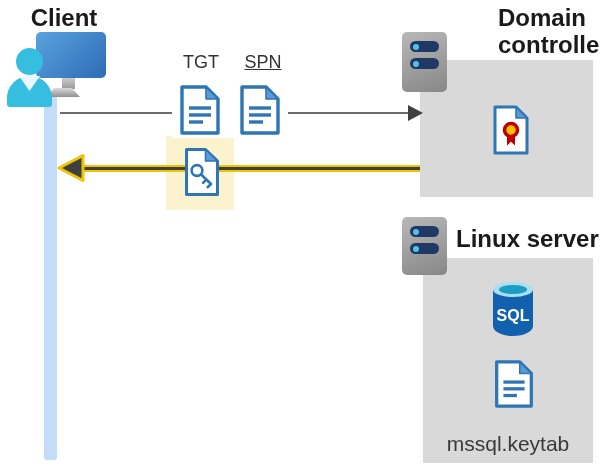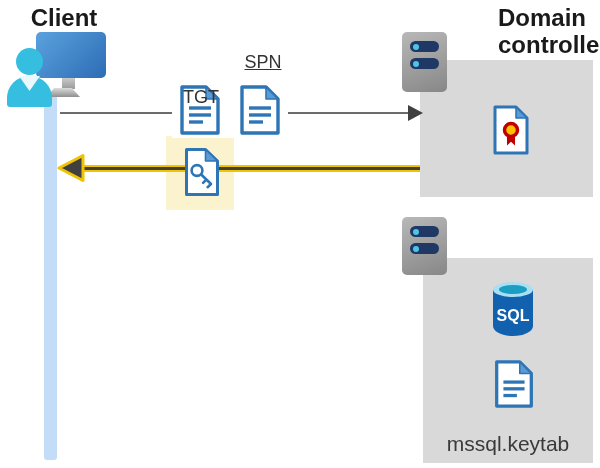--- a/index.html
+++ b/index.html
@@ -49,21 +49,21 @@
   .highlight { left:166px; top:136px; width:68px; height:74px; background:var(--highlight-yellow,#FBF3CD); }
   .doc-backdrop { left:172px; top:80px; width:116px; height:58px; background:#fff; }
 
   
   .lbl { color:#1A1A1A; }
   .title { font-weight:bold; font-size:24px; line-height:27px; }
   .client-label { left:18px; top:4px; width:92px; text-align:center; }
   .dc-label { left:456px; top:4px; width:145px;margin-left:42px; }
   .linux-label { left:456px; top:225px; width:140px; white-space:nowrap; }
   .ticket-label { top:52px; width:44px; text-align:center; font-size:18px; color:#333; }
-  .tgt-label { left:179px;margin-top:35px; }
+  .tgt-label { left:179px; }
   .spn-label { left:241px;text-decoration:underline; }
   .keytab-label { left:423px; top:432px; width:170px; text-align:center; font-size:21px; color:#3A3A3A; }
 
   
   .icon { display:block; }
   .tgt-doc { left:179px; top:84px; }
   .spn-doc { left:239px; top:84px; }
   .key-doc { left:184px; top:147px; }
   .cert-doc { left:492px; top:104px; }
   .keytab-doc { left:493px; top:359px; }
@@ -172,15 +172,16 @@
     <path class="doc-fold" d="M27 3 V15 H39 Z"></path>
     <line class="doc-line" x1="10" y1="24" x2="32" y2="24"></line>
     <line class="doc-line" x1="10" y1="31" x2="32" y2="31"></line>
     <line class="doc-line" x1="10" y1="38" x2="24" y2="38"></line>
   </svg>
 
   <div class="abs lbl title client-label">Client</div>
   <div class="abs lbl ticket-label tgt-label">TGT</div>
   <div class="abs lbl ticket-label spn-label">SPN</div>
   <div class="abs lbl title dc-label">Domain controller</div>
+  <div class="abs lbl title linux-label">Linux server</div>
   <div class="abs keytab-label">mssql.keytab</div>
 
 </div>
 
 </body></html>

